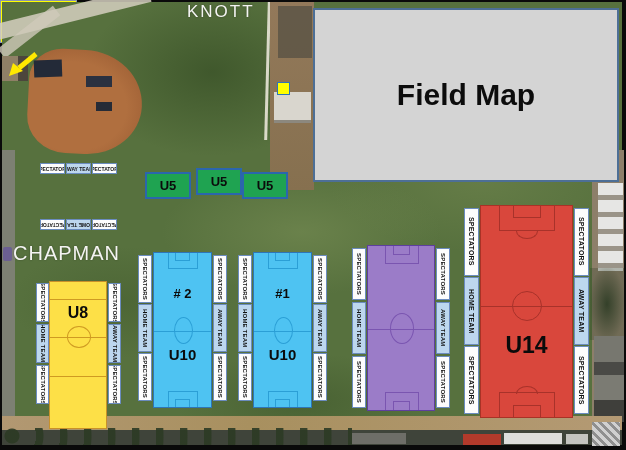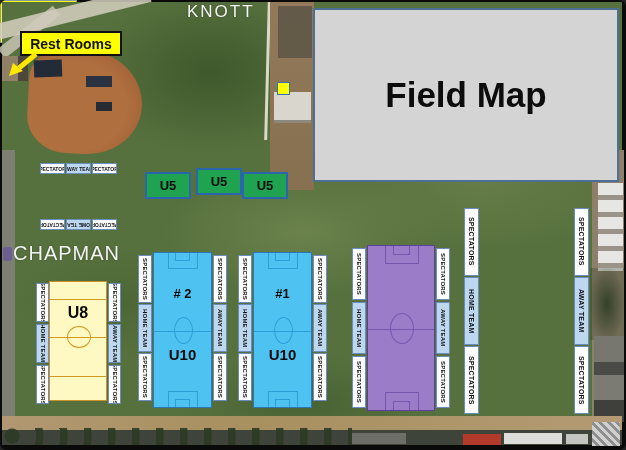--- a/index.html
+++ b/index.html
@@ -1,19 +1,19 @@
 <!DOCTYPE html>
 <html><head>
 <meta charset="utf-8">
 <style>
   html,body{margin:0;padding:0;background:#222;}
   *{box-sizing:border-box;}
   #stage{
     position:relative;width:626px;height:450px;background:#0a0a0a;
-    font-family:"Liberation Sans",sans-serif;overflow:hidden;border-radius:7px;
+    font-family:"Liberation Sans",sans-serif;overflow:hidden;
   }
   
   .photo{
     position:absolute;left:2px;top:2px;width:620px;height:443px;
     background-color:#57713e;
     background-image:
       radial-gradient(ellipse 180px 120px at 210px 70px, rgba(58,82,40,.8), transparent 70%),
       radial-gradient(ellipse 140px 90px at 360px 100px, rgba(122,143,84,.55), transparent 70%),
       radial-gradient(ellipse 200px 90px at 300px 230px, rgba(125,146,88,.5), transparent 70%),
       radial-gradient(ellipse 160px 80px at 120px 300px, rgba(70,95,48,.6), transparent 70%),
@@ -55,21 +55,21 @@
     background:repeating-linear-gradient(45deg,#d0d0d0 0 3px,#8f8f8f 3px 6px);}
 
   
   .street{position:absolute;color:#f4f4f2;text-shadow:0 0 2px rgba(0,0,0,.35);}
   #knott{left:187px;top:2px;font-size:17px;letter-spacing:2px;}
   #chapman{left:13px;top:242px;font-size:20px;letter-spacing:1px;}
 
   
   #fieldmap-box{position:absolute;left:313px;top:8px;width:306px;height:174px;
     background:#d4d4d4;border:2px solid #4d6f96;display:flex;align-items:center;justify-content:center;}
-  #fieldmap-box span{font-size:35px;font-weight:bold;color:#0c0c0c;}
+  #fieldmap-box span{font-size:30px;font-weight:bold;color:#0c0c0c;}
   #restrooms{position:absolute;left:20px;top:31px;width:102px;height:25px;background:#ffff00;
     border:2.5px solid #111;display:flex;align-items:center;justify-content:center;
     font-size:14px;font-weight:bold;color:#111;}
   #restrooms-arrow{position:absolute;left:6px;top:52px;width:34px;height:26px;}
   #marker-square{position:absolute;left:277px;top:82px;width:13px;height:13px;background:#ffff00;border:1.5px solid #2e75b6;}
 
   
   .vcol{position:absolute;display:flex;flex-direction:column;gap:1.5px;}
   .vlabel{flex:1;background:#fdfdfd;border:1px solid #6b8cbf;color:#111;
     display:flex;align-items:center;justify-content:center;
@@ -93,21 +93,21 @@
   .arc-down{border:1.5px solid var(--mk);border-top:none;border-radius:0 0 50% 50%/0 0 100% 100%;}
   .arc-up{border:1.5px solid var(--mk);border-bottom:none;border-radius:50% 50% 0 0/100% 100% 0 0;}
   .pitch-text{position:absolute;left:0;width:100%;text-align:center;color:#0b0b0b;font-weight:bold;}
 
   #u6-field{left:40px;top:174px;width:77px;height:43px;background:#ffff00;border:1.5px solid #8b97ad;
     display:flex;align-items:center;justify-content:center;}
   #u6-field span{writing-mode:vertical-rl;text-orientation:mixed;font-size:16px;font-weight:bold;color:#0b0b0b;}
   .u5box{position:absolute;width:46px;height:27px;background:#1fa351;border:2px solid #2b66ad;
     display:flex;align-items:center;justify-content:center;font-size:13px;font-weight:bold;color:#0b0b0b;}
 
-  #u8-pitch{left:49px;top:281px;width:58px;height:120px;background:#fef9c3;border:1.5px solid #c8912a;--mk:#cf9a22;}
+  #u8-pitch{left:49px;top:281px;width:58px;height:148px;background:#fde047;border:1.5px solid #c8912a;--mk:#cf9a22;}
   #u10a-pitch{left:153px;top:252px;width:59px;height:156px;background:#4ec3f2;border:1.5px solid #2e75b6;--mk:#2b9fd6;}
   #u10b-pitch{left:253px;top:252px;width:59px;height:156px;background:#4ec3f2;border:1.5px solid #2e75b6;--mk:#2b9fd6;}
   #u12-pitch{left:367px;top:245px;width:68px;height:166px;background:#9b7cc8;border:1.5px solid #5d3f9e;--mk:#7a55b0;}
   #u14-pitch{left:480px;top:205px;width:93px;height:213px;background:#d9473c;border:1.5px solid #a93226;--mk:#a8322a;}
 </style>
 </head>
 <body>
 
 <div id="stage">
 
@@ -139,21 +139,20 @@
     <div class="blob hatch"></div>
   </div>
 
   <div class="street" id="knott">KNOTT</div>
   <div class="street" id="chapman">CHAPMAN</div>
 
   <div id="fieldmap-box">
     <span>Field Map</span>
   </div>
 
-  <div id="restrooms">Rest Rooms</div>
   <svg id="restrooms-arrow" viewBox="0 0 34 26">
     <line x1="30" y1="2" x2="13" y2="16" stroke="#ffe800" stroke-width="5"></line>
     <polygon points="3,24 17,19 7,11" fill="#ffe800"></polygon>
   </svg>
 
   <div id="marker-square"></div>
 
   <div class="hrow" style="left:40px;top:163px;width:77px;height:11px;">
     <div class="hlabel">
         <span>SPECTATORS</span>
@@ -267,19 +266,30 @@
     <div class="vlabel">SPECTATORS</div>
     <div class="vlabel team">AWAY TEAM</div>
     <div class="vlabel">SPECTATORS</div>
   </div>
 
   <div class="vcol" style="left:464px;top:208px;width:15px;height:206px;">
     <div class="vlabel" style="font-size:7px;">SPECTATORS</div>
     <div class="vlabel team" style="font-size:7px;">HOME TEAM</div>
     <div class="vlabel" style="font-size:7px;">SPECTATORS</div>
   </div>
+  <div class="pitch" id="u14-pitch">
+    <div class="mk goal-top" style="left:18px;width:56px;height:25px;"></div>
+    <div class="mk goal-top" style="left:32px;width:28px;height:12px;"></div>
+    <div class="mk arc-down" style="left:35px;top:25px;width:22px;height:8px;"></div>
+    <div class="mk line-h" style="top:100px;"></div>
+    <div class="mk ring" style="left:31px;top:85px;width:30px;height:30px;"></div>
+    <div class="mk arc-up" style="left:35px;top:180px;width:22px;height:8px;"></div>
+    <div class="mk goal-bot" style="left:18px;width:56px;height:25px;"></div>
+    <div class="mk goal-bot" style="left:32px;width:28px;height:12px;"></div>
+    <div class="pitch-text" style="top:126px;font-size:23px;">U14</div>
+  </div>
   <div class="vcol" style="left:574px;top:208px;width:15px;height:206px;">
     <div class="vlabel" style="font-size:7px;">SPECTATORS</div>
     <div class="vlabel team" style="font-size:7px;">AWAY TEAM</div>
     <div class="vlabel" style="font-size:7px;">SPECTATORS</div>
   </div>
 
 </div>
 
 </body></html>

